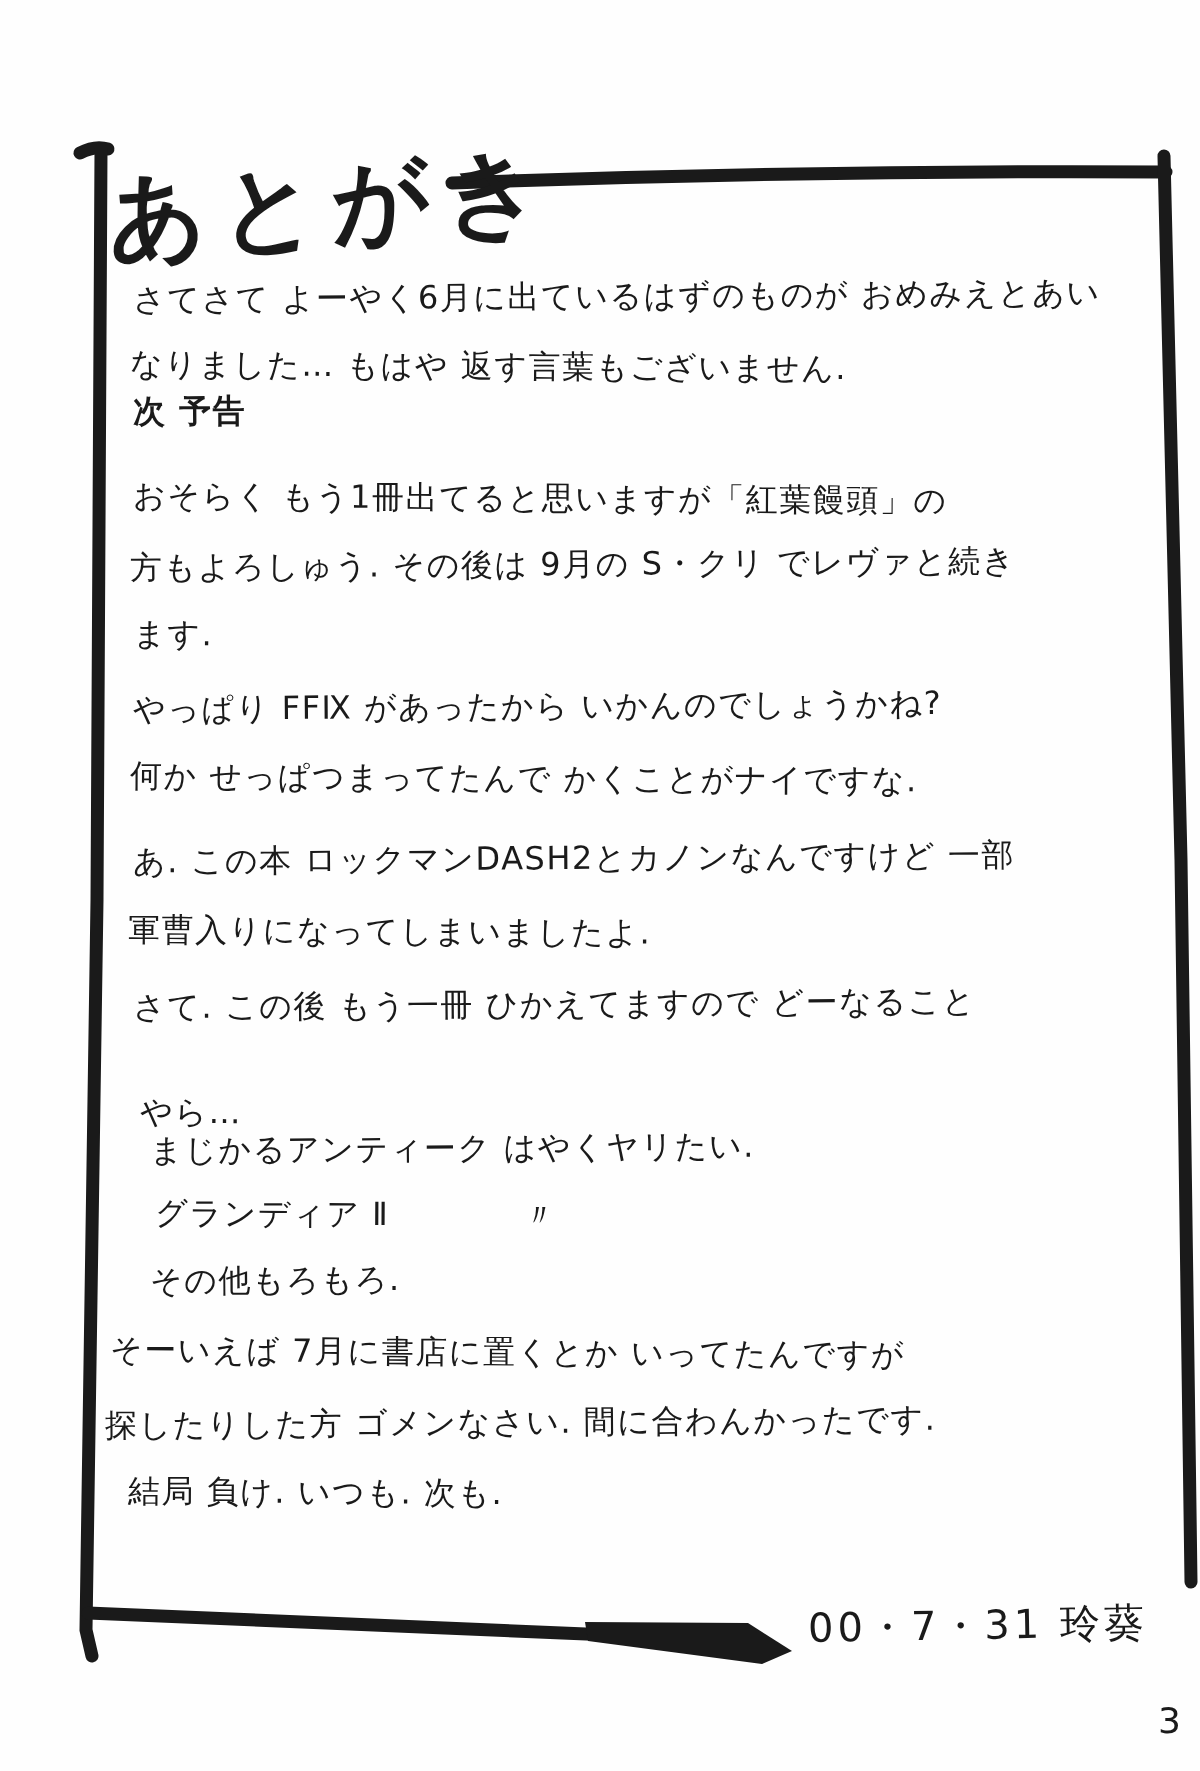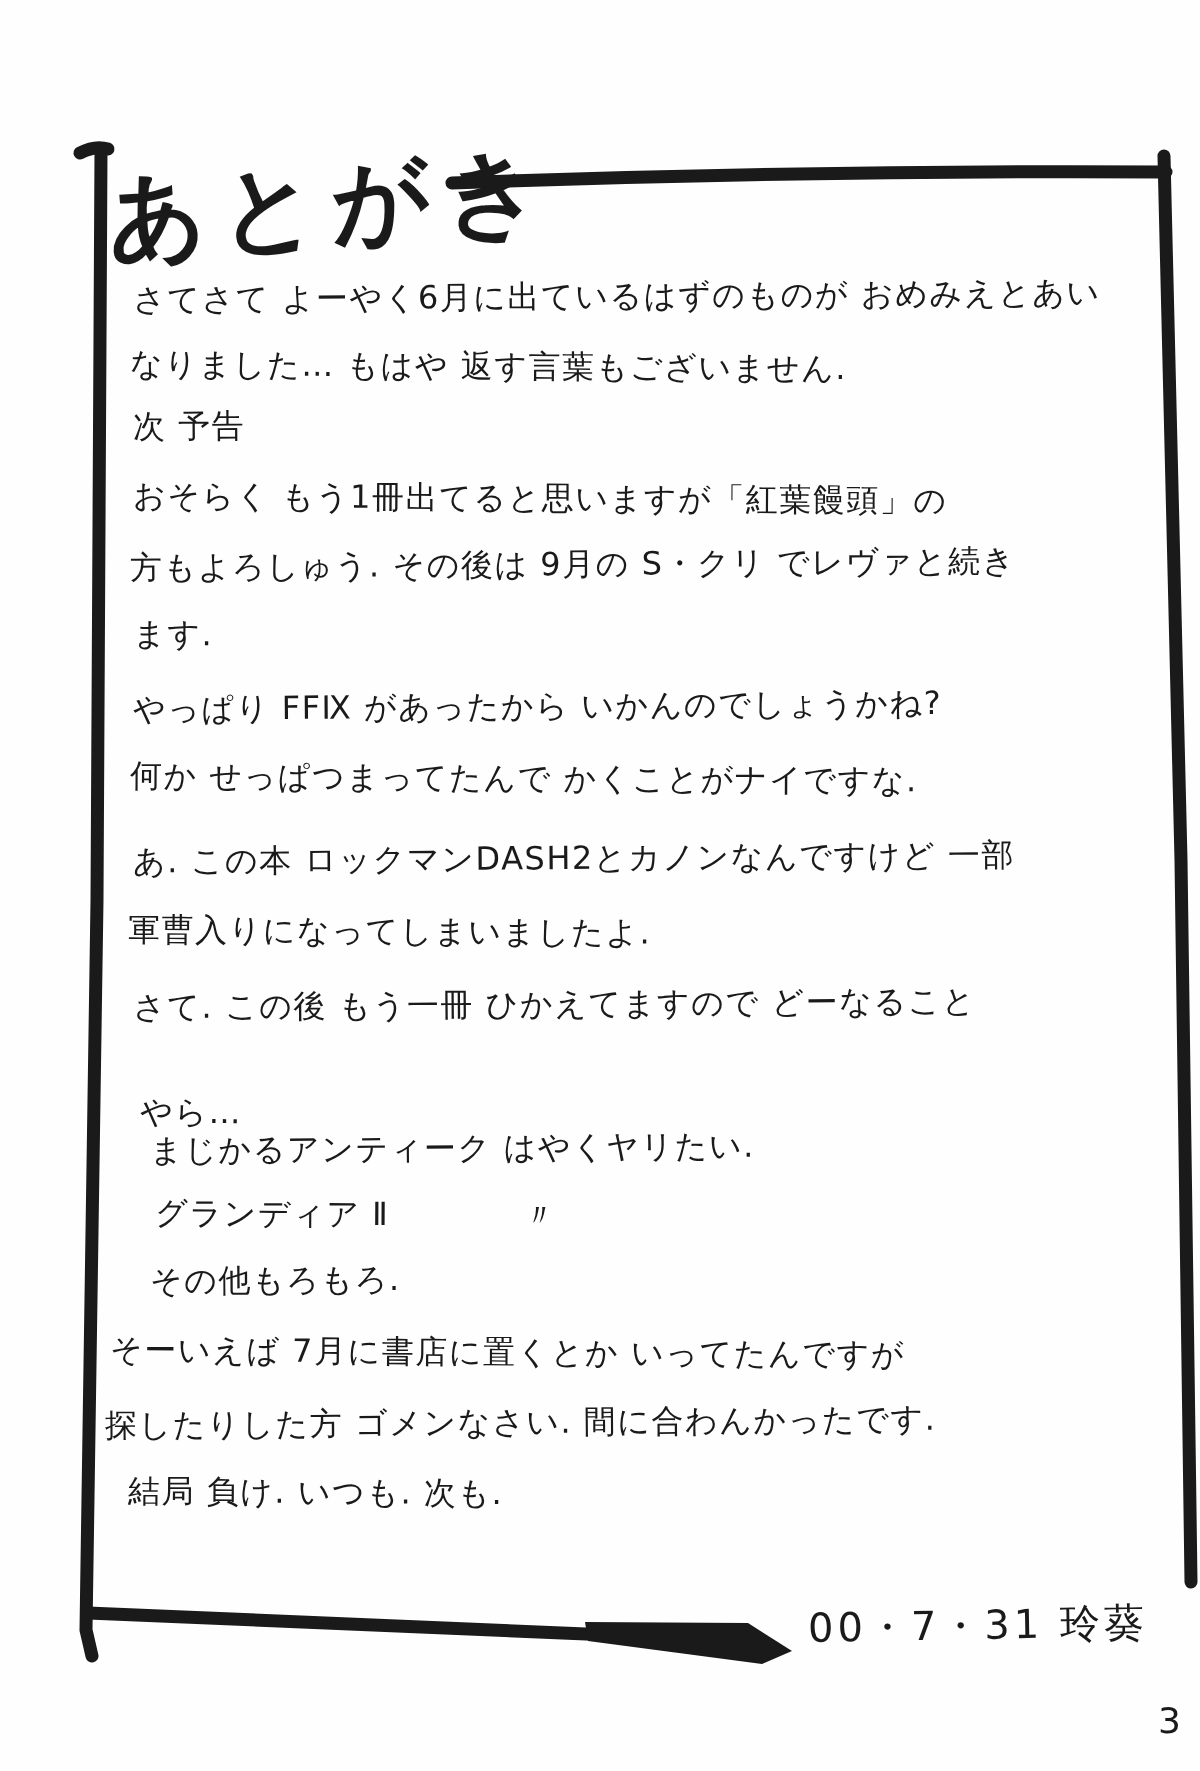--- a/index.html
+++ b/index.html
@@ -27,21 +27,21 @@
     font-size:40px;letter-spacing:4px;white-space:nowrap;
     transform:rotate(-1deg);
   }
   .page-number{
     position:absolute;left:1158px;top:1700px;
     font-size:36px;
   }
   
   .l0 {top:280px; left:133px;}
   .l1 {top:350px; left:130px;}
-  .l2 {top:410px; left:133px;}
+  .l2 {top:395px; left:133px;font-weight:bold;}
   .l3 {top:482px; left:133px;}
   .l4 {top:548px; left:130px;}
   .l5 {top:618px; left:133px;text-align:center;}
   .l6 {top:690px; left:133px;}
   .l7 {top:762px; left:130px;}
   .l8 {top:842px; left:133px;}
   .l9 {top:915px; left:128px;}
   .l10{top:988px; left:133px;}
   .l11{top:1096px;left:140px;text-align:right;}
   .l12{top:1132px;left:150px;}

